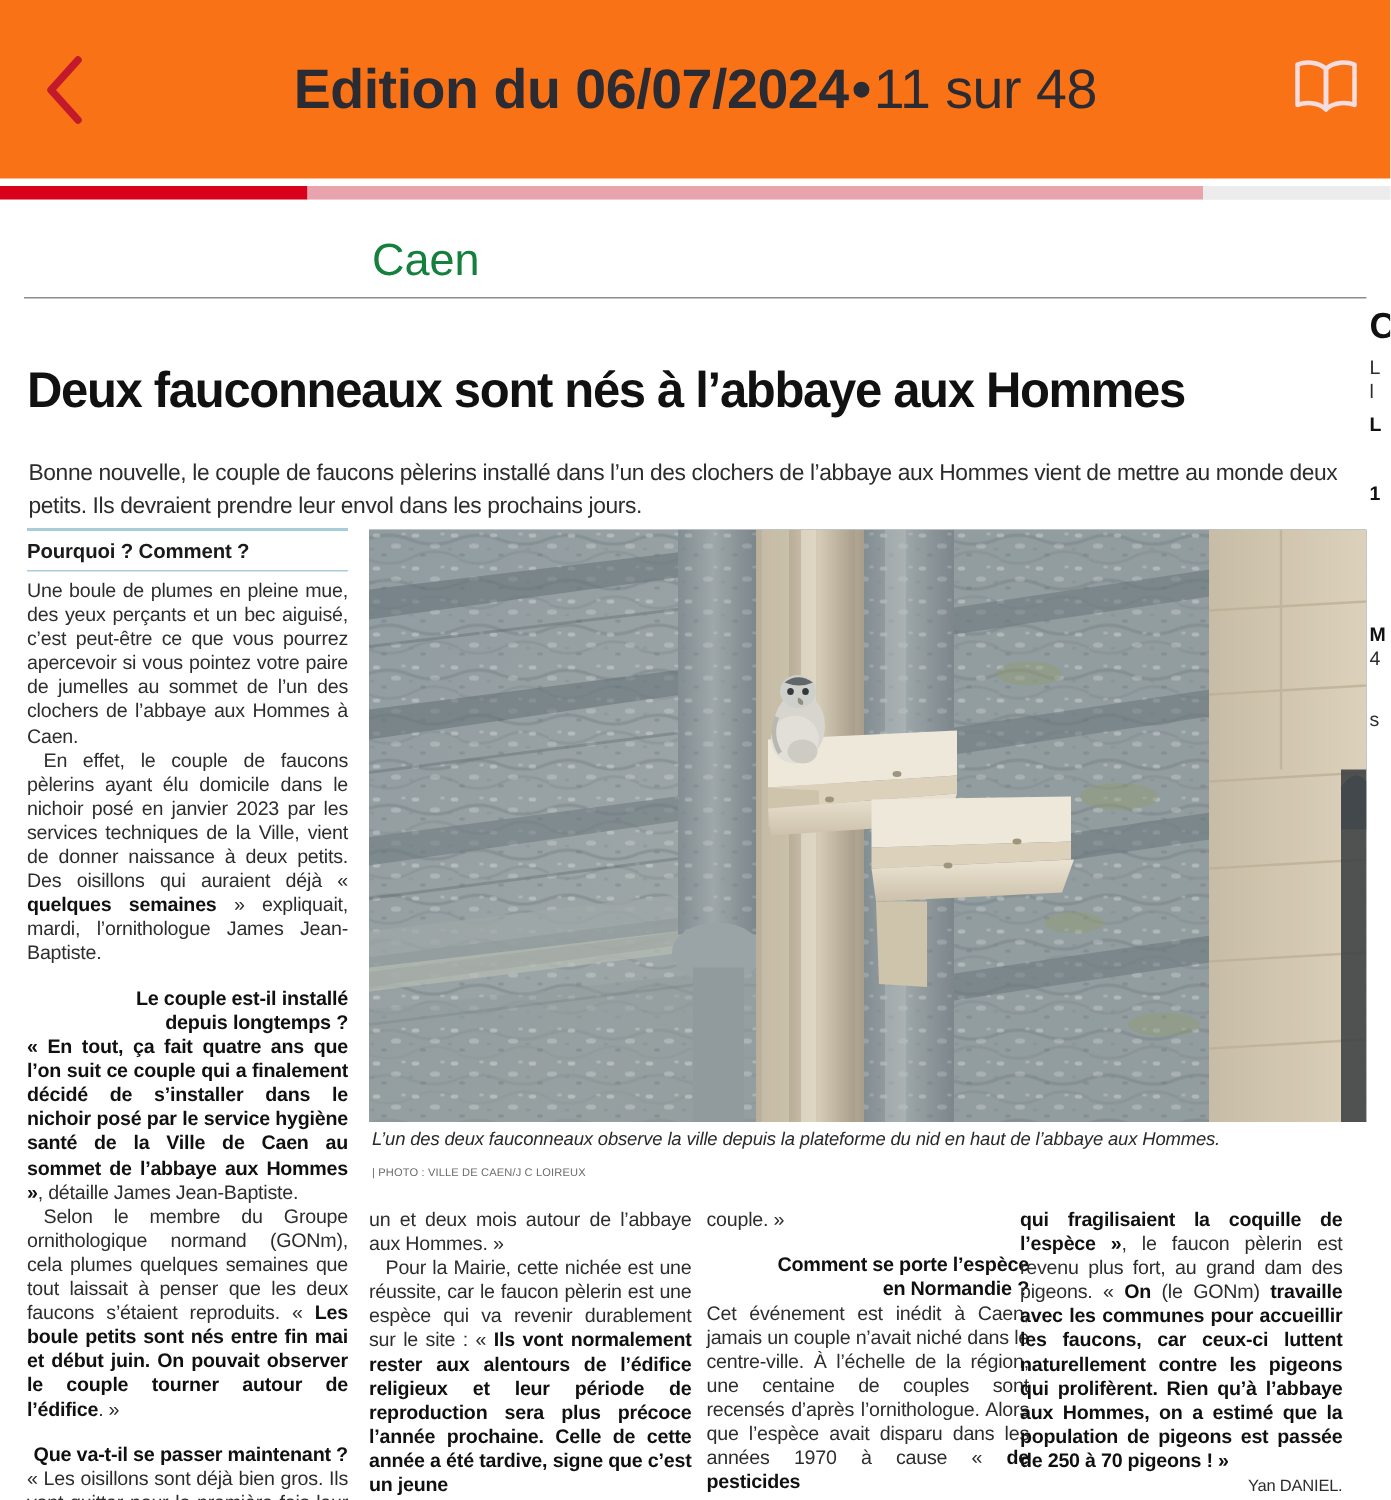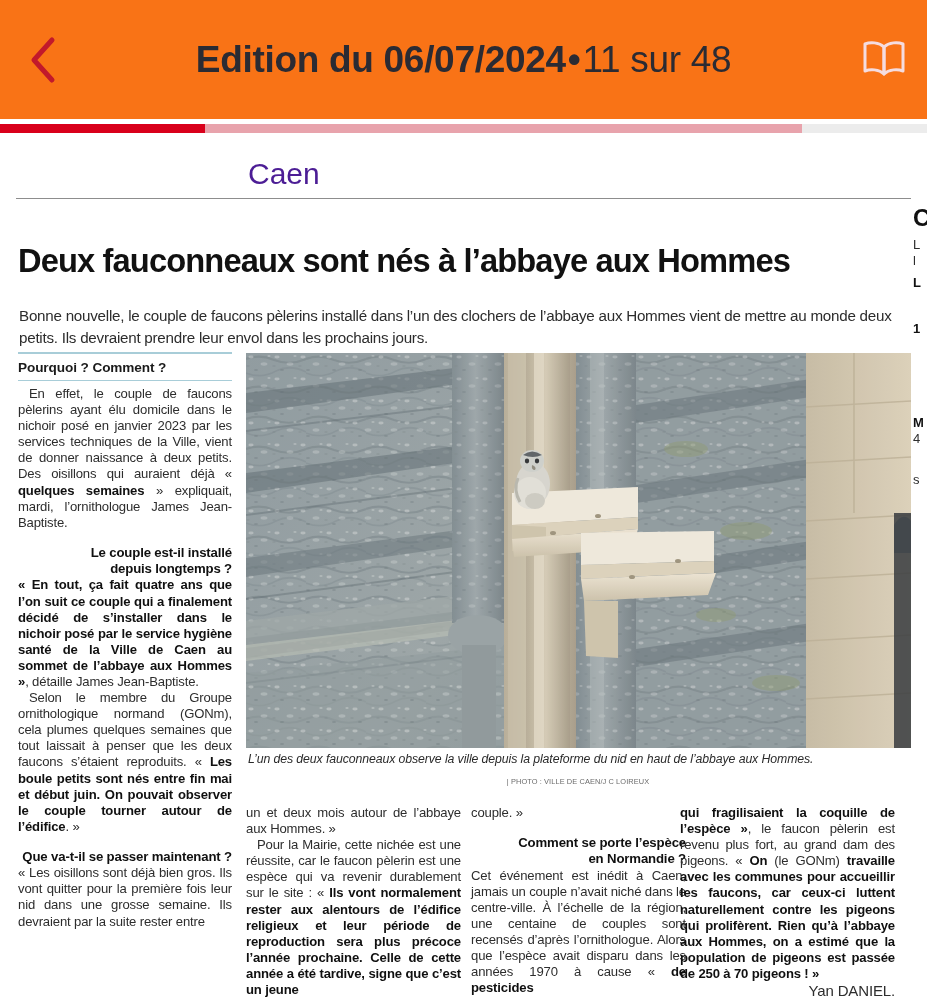--- a/index.html
+++ b/index.html
@@ -54,21 +54,21 @@
   .progress .seg-rest { background: #ececec; flex: 1; }
 
   
   .section-head {
     position: absolute; top: 144px; left: 0;
     width: 927px; height: 60px;
     padding-left: 248px;
     display: flex; align-items: center;
   }
   .section-head .label {
-    font-size: 30px; color: #4c1d95; font-weight: 400;
+    font-size: 30px; color: #15803d; font-weight: 400;
     font-family: "Liberation Sans", sans-serif;
   }
   .section-rule {
     position: absolute; top: 198px; left: 16px;
     width: 895px; height: 1px; background: #8d8d8d;
   }
 
   
   .page {
     position: absolute; top: 205px; left: 0;
@@ -134,21 +134,21 @@
     position: absolute; top: 600px; left: 0;
     width: 927px;
   }
   .colb {
     position: absolute; top: 0;
   }
   .colb.c2 { left: 246px; width: 215px; }
   .colb.c3 { left: 471px; width: 215px; }
   .colb.c4 { left: 680px; width: 215px; }
   .byline {
-    font-size: 15px; line-height: 16.1px; color: #2d2d2d;
+    font-size: 11px; line-height: 16.1px; color: #2d2d2d;
     text-align: right; letter-spacing: -0.15px; margin-top: 1px;
   }
 
   
   .photo-wrap {
     position: absolute; top: 148px; left: 246px;
     width: 665px; height: 395px;
     overflow: hidden;
     background: #8e9aa2;
   }
@@ -157,21 +157,21 @@
     width: 660px;
     font-size: 12.3px;
     font-style: italic;
     color: #2a2a2a;
     letter-spacing: -0.1px;
     line-height: 15px;
   }
   .photo-credit {
     position: absolute; top: 572px; left: 248px;
     width: 660px;
-    text-align: center;
+    text-align: left;
     font-size: 7.4px;
     color: #6b6b6b;
     letter-spacing: 0.1px;
     text-transform: uppercase;
     white-space: nowrap;
   }
 
   
   .next-page-sliver {
     position: absolute; top: 0; left: 913px;
@@ -234,20 +234,21 @@
   <div class="page">
 
     <div class="headline">Deux fauconneaux sont nés à l’abbaye aux Hommes</div>
     <div class="standfirst">Bonne nouvelle, le couple de faucons pèlerins installé dans l’un des clochers de l’abbaye aux Hommes vient de mettre au monde deux petits. Ils devraient prendre leur envol dans les prochains jours.</div>
 
     <div class="col1">
       <div class="kicker-rule-top"></div>
       <div class="kicker">Pourquoi ? Comment ?</div>
       <div class="kicker-rule-bot"></div>
 
+      <p>Une boule de plumes en pleine mue, des yeux perçants et un bec aiguisé, c’est peut-être ce que vous pourrez apercevoir si vous pointez votre paire de jumelles au sommet de l’un des clochers de l’abbaye aux Hommes à Caen.</p>
       <p class="ind"><span>En effet, le couple de faucons pèlerins ayant élu domicile dans le nichoir posé en janvier 2023 par les services techniques de la Ville, vient de donner naissance à deux petits. Des oisillons qui auraient déjà « </span><b class="q">quelques semaines</b><span> » expliquait, mardi, l’ornithologue James Jean-Baptiste.</span></p>
 
       <div class="subhead"><span>Le couple est-il installé</span><br><span>depuis longtemps ?</span></div>
       <p><b class="q">« En tout, ça fait quatre ans que l’on suit ce couple qui a finalement décidé de s’installer dans le nichoir posé par le service hygiène santé de la Ville de Caen au sommet de l’abbaye aux Hommes »</b><span>, détaille James Jean-Baptiste.</span></p>
       <p class="ind"><span>Selon le membre du Groupe ornithologique normand (GONm), cela plumes quelques semaines que tout laissait à penser que les deux faucons s’étaient reproduits. « </span><b class="q">Les boule petits sont nés entre fin mai et début juin. On pouvait observer le couple tourner autour de l’édifice</b><span>. »</span></p>
 
       <div class="subhead">Que va-t-il se passer maintenant ?</div>
       <p>« Les oisillons sont déjà bien gros. Ils vont quitter pour la première fois leur nid dans une grosse semaine. Ils devraient par la suite rester entre</p>
     </div>
 

